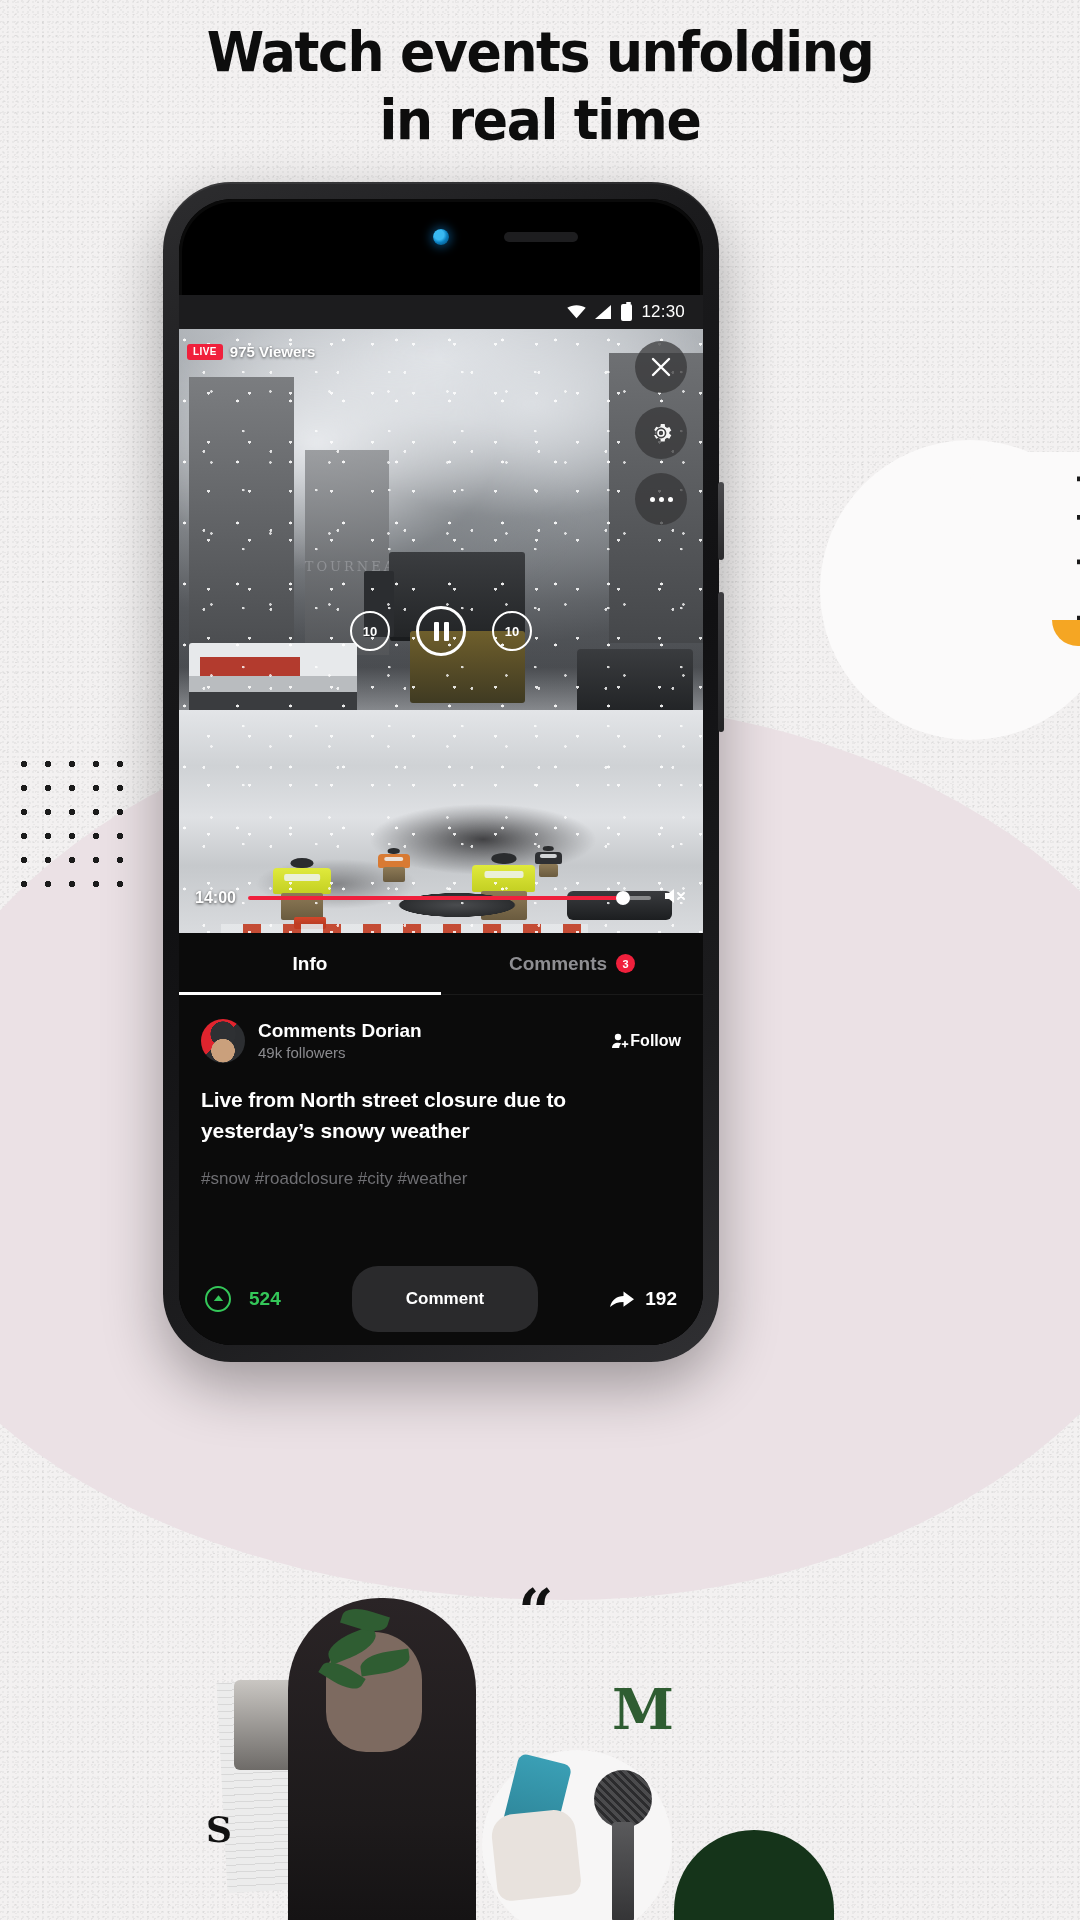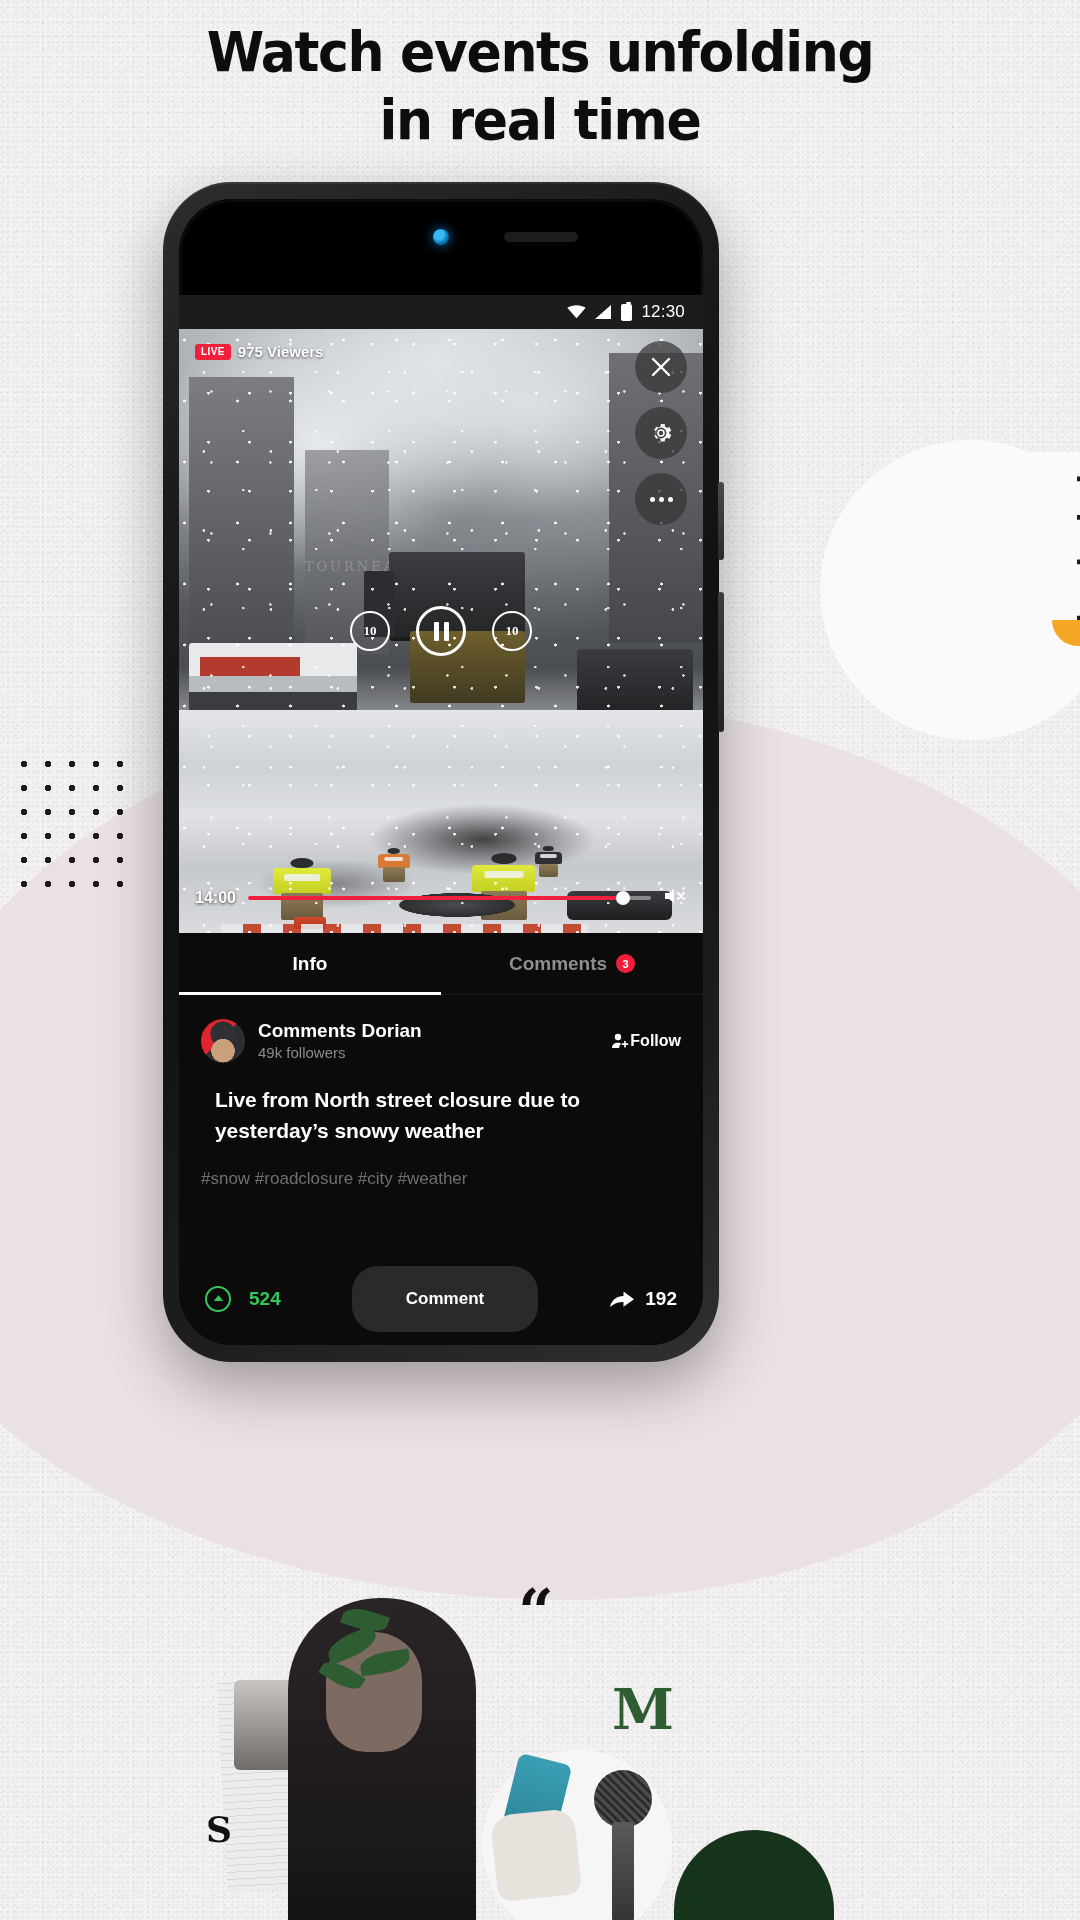--- a/index.html
+++ b/index.html
@@ -219,21 +219,21 @@
       radial-gradient(circle at 10% 18%, rgba(255,255,255,.9) 0 1.4px, transparent 1.6px),
       radial-gradient(circle at 37% 55%, rgba(255,255,255,.8) 0 1.2px, transparent 1.5px),
       radial-gradient(circle at 72% 31%, rgba(255,255,255,.85) 0 1.3px, transparent 1.6px),
       radial-gradient(circle at 88% 73%, rgba(255,255,255,.8) 0 1.2px, transparent 1.5px),
       radial-gradient(circle at 55% 88%, rgba(255,255,255,.75) 0 1.2px, transparent 1.5px);
     background-size:53px 61px, 67px 79px, 41px 49px, 73px 59px, 59px 71px;
   }
 
   
   .live-row{
-    position:absolute; left:16px; top:14px;
+    position:absolute; left:8px; top:14px;
     display:flex; align-items:center; gap:7px; z-index:6;
   }
   .live-badge{
     background:#f0203c;color:#fff;font-size:10px;font-weight:bold;
     padding:2.5px 6px;border-radius:3px;letter-spacing:.4px;
   }
   .viewers{color:#fff;font-size:15px;font-weight:bold;text-shadow:0 1px 3px rgba(0,0,0,.6);}
 
   
   .rbtns{position:absolute;right:16px;top:12px;display:flex;flex-direction:column;gap:14px;z-index:6;}
@@ -249,21 +249,21 @@
 
   
   .transport{
     position:absolute;left:50%;top:50%;transform:translate(-50%,-50%);
     display:flex;align-items:center;gap:26px;z-index:6;
   }
   .seekbtn{
     width:40px;height:40px;border-radius:50%;
     border:2.5px solid #fff;
     display:flex;align-items:center;justify-content:center;
-    color:#fff;font-size:13px;font-weight:bold;position:relative;font-family:Liberation Serif, serif;
+    color:#fff;font-size:13px;font-weight:bold;position:relative;
   }
   .playbtn{
     width:50px;height:50px;border-radius:50%;
     border:3px solid #fff;display:flex;align-items:center;justify-content:center;gap:5px;
   }
   .playbtn i{display:block;width:5px;height:19px;background:#fff;border-radius:1px;}
 
   
   .progrow{
     position:absolute;left:0;right:0;bottom:22px;
@@ -308,21 +308,20 @@
   .uname{color:#fff;font-size:19px;font-weight:bold;line-height:1.25;}
   .ufol{color:#8b8b8f;font-size:15px;line-height:1.35;}
   .follow{
     margin-left:auto;display:flex;align-items:center;
     color:#fff;font-size:16px;font-weight:bold;
   }
   .follow svg{width:20px;height:20px;}
   .title{
     color:#fff;font-size:21px;font-weight:bold;line-height:1.47;margin-top:22px;
     letter-spacing:-.1px;
-    margin-left:14px;
   }
   .tags{color:#6f6f73;font-size:17px;margin-top:22px;}
 
   
   .actionbar{
     flex:0 0 92px;background:#0b0b0b;
     display:flex;align-items:center;justify-content:space-between;
     padding:0 26px;
   }
   .upv{display:flex;align-items:center;gap:18px;color:#34c759;font-size:19px;font-weight:bold;}

